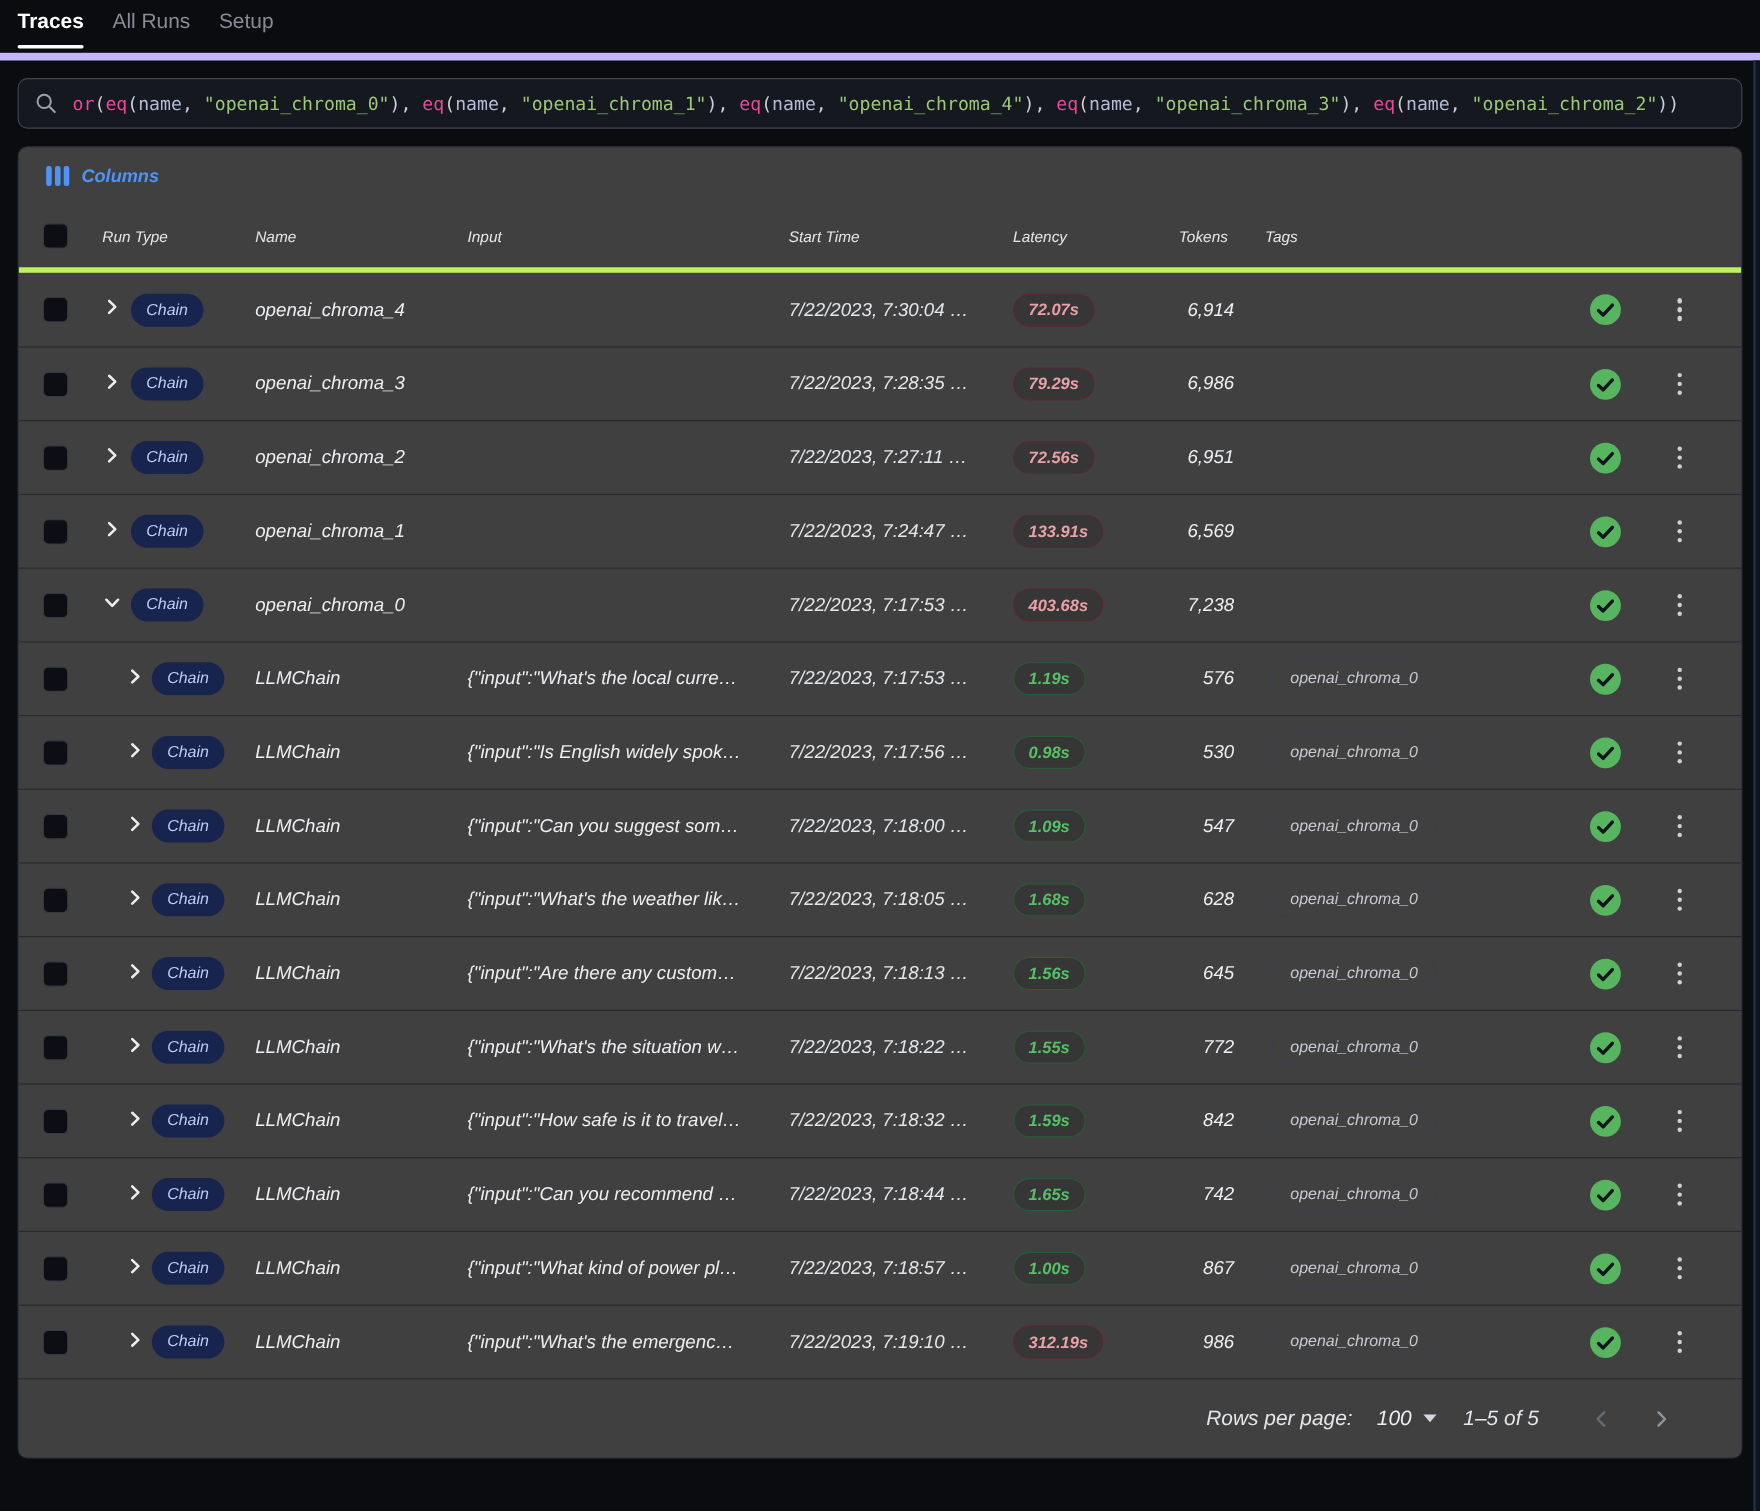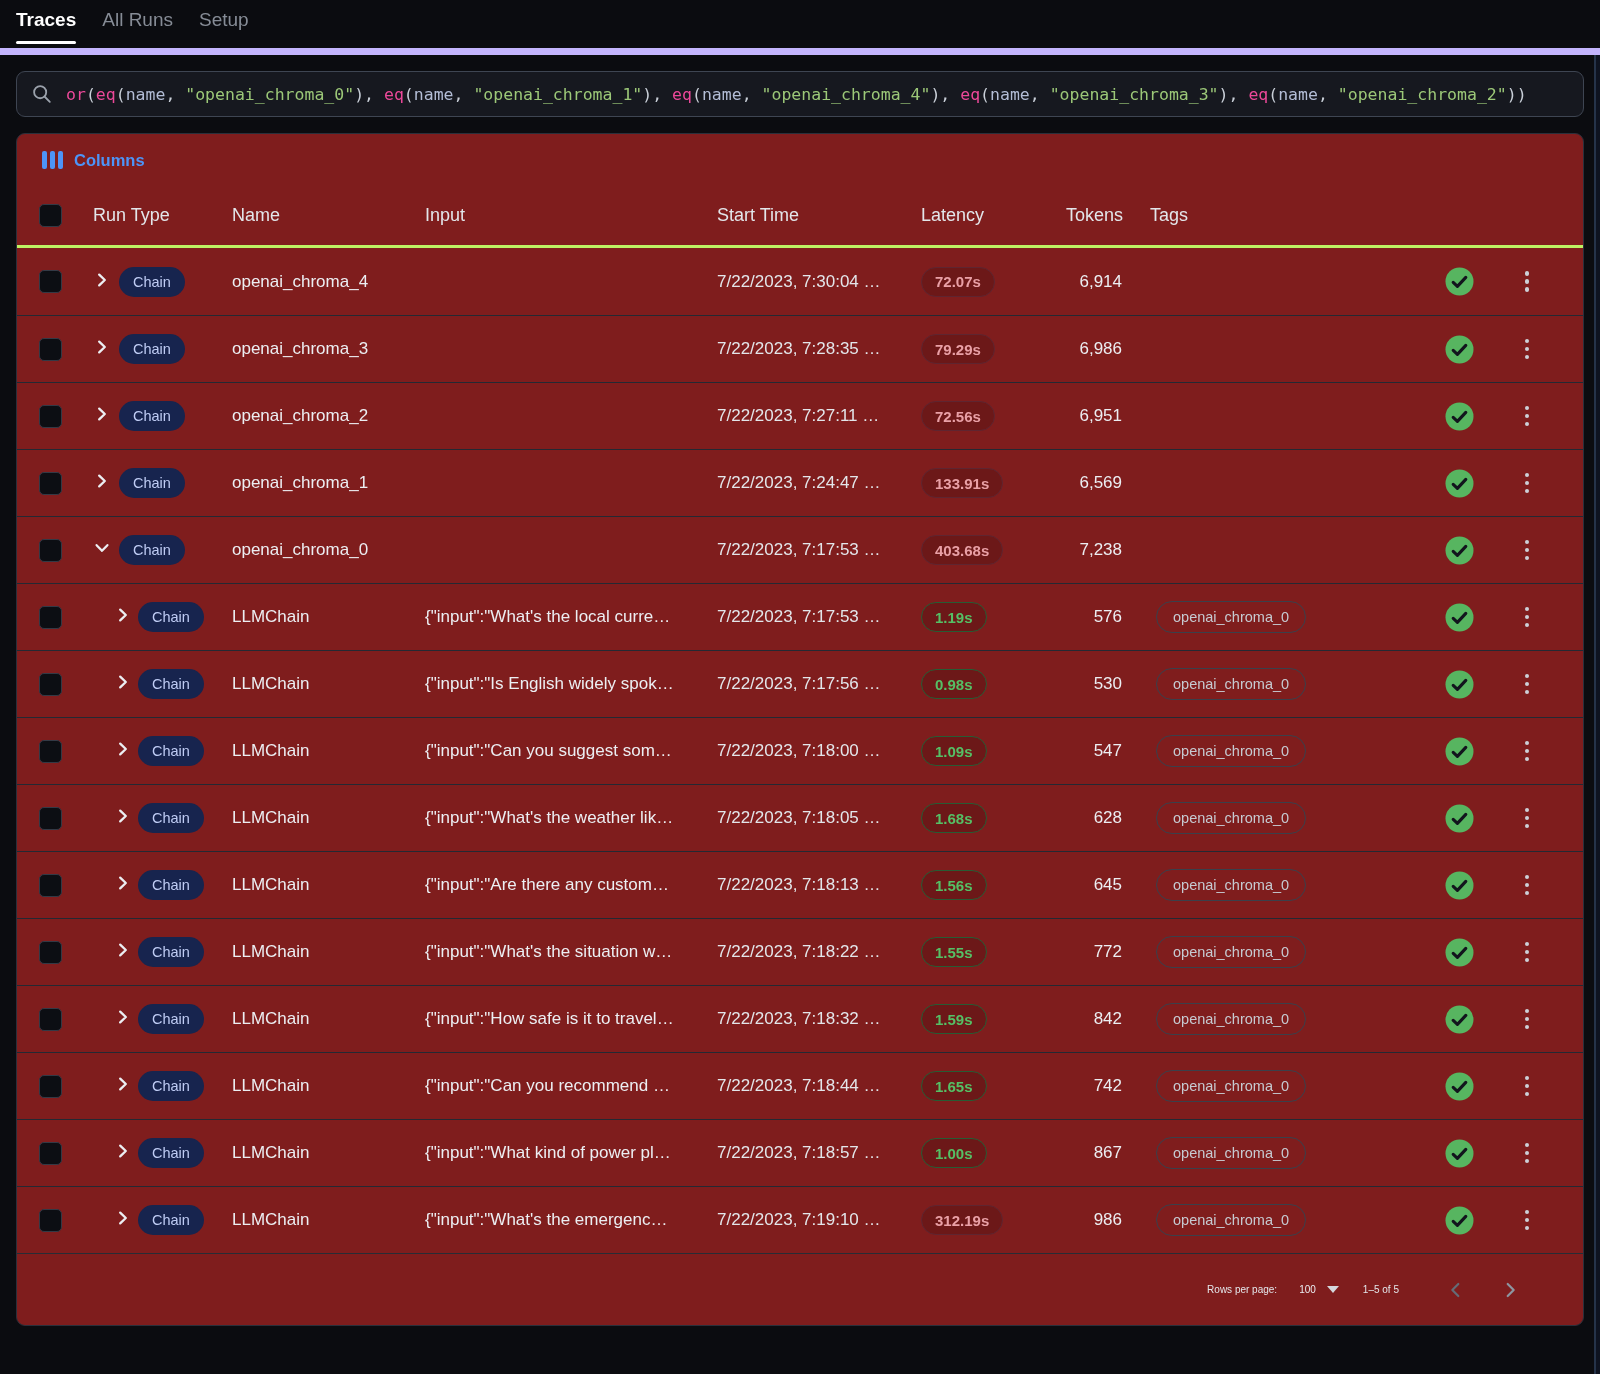--- a/index.html
+++ b/index.html
@@ -24,32 +24,32 @@
     background:#16181f; display:flex; align-items:center; padding:0 14px; overflow:hidden; }
   .search-icon { display:flex; flex:0 0 auto; }
   .search-code { font-family:"DejaVu Sans Mono", monospace; font-size:16.5px; white-space:pre;
     margin-left:13px; overflow:hidden; flex:1; }
   .tk-kw { color:#ec4899; }
   .tk-p  { color:#c9cfd8; }
   .tk-v  { color:#b3bdd6; }
   .tk-s  { color:#9cc878; }
 
   
-  .panel { margin:16px 16px 0; border:1px solid #2b303b; border-radius:9px; background:#7f1d1d; overflow:hidden; }
+  .panel { margin:16px 16px 0; border:1px solid #2b303b; border-radius:9px; background:#404040; overflow:hidden;font-style:italic; }
 
   .columns-bar { height:52px; display:flex; align-items:center; padding:0 25px; }
   .columns-btn { display:flex; align-items:center; gap:11px; color:#4d94f7; font-size:16.5px; font-weight:600; cursor:pointer; }
   .col-icon { display:flex; gap:3px; }
   .col-icon i { width:5px; height:18px; background:#4d94f7; border-radius:2px; display:block; }
 
   .grid { display:grid;
     grid-template-columns:60px 42px 113px 193px 292px 204px 145px 64px 297px 64px 72px;
     align-items:center; }
 
-  .header-row { height:62px; border-bottom:3px solid #bef264; font-size:18px; color:#e3e6ea; }
+  .header-row { height:62px; border-bottom:5px solid #bef264; font-size:14px; color:#e3e6ea; }
   .h-runtype { grid-column:span 2; padding-left:16px; }
   .h-tokens { text-align:center; padding-right:8px; }
   .h-tags { padding-left:20px; }
 
   .row { height:67px; }
   .row + .row { border-top:1px solid #242933; }
 
   .checkbox { width:23px; height:23px; border:1px solid #333945; border-radius:5px; background:#0c0e13; display:block; margin-left:22px; cursor:pointer; }
 
   .c-chev { padding-left:17px; }
@@ -76,21 +76,21 @@
 
   .c-status { display:flex; justify-content:center; }
   .status { display:inline-flex; }
 
   .c-kebab { display:flex; justify-content:center; }
   .kebab { display:flex; flex-direction:column; gap:3.5px; cursor:pointer; padding:5px 6px; }
   .kebab i { width:4.5px; height:4.5px; border-radius:50%; background:#cdd1d8; display:block; }
 
   
   .footer { height:72px; border-top:1px solid #272c35; display:flex; align-items:center;
-    justify-content:flex-end; padding-right:62px; font-size:10px; color:#e3e6ea; }
+    justify-content:flex-end; padding-right:62px; font-size:19px; color:#e3e6ea; }
   .f-select { display:inline-flex; align-items:center; margin-left:22px; cursor:pointer; color:#eceef2; }
   .caret { width:0; height:0; border-left:6px solid transparent; border-right:6px solid transparent;
     border-top:7px solid #d4d7dc; display:inline-block; margin-left:11px; }
   .f-range { margin-left:24px; }
   .pgbtn { display:inline-flex; align-items:center; cursor:pointer; }
   .pgbtn.prev { margin-left:46px; }
   .pgbtn.next { margin-left:32px; }
 
   .edge { position:absolute; top:55px; right:0; bottom:0; width:6px; background:#0e1320; border-left:2px solid #253349; }
 </style>

